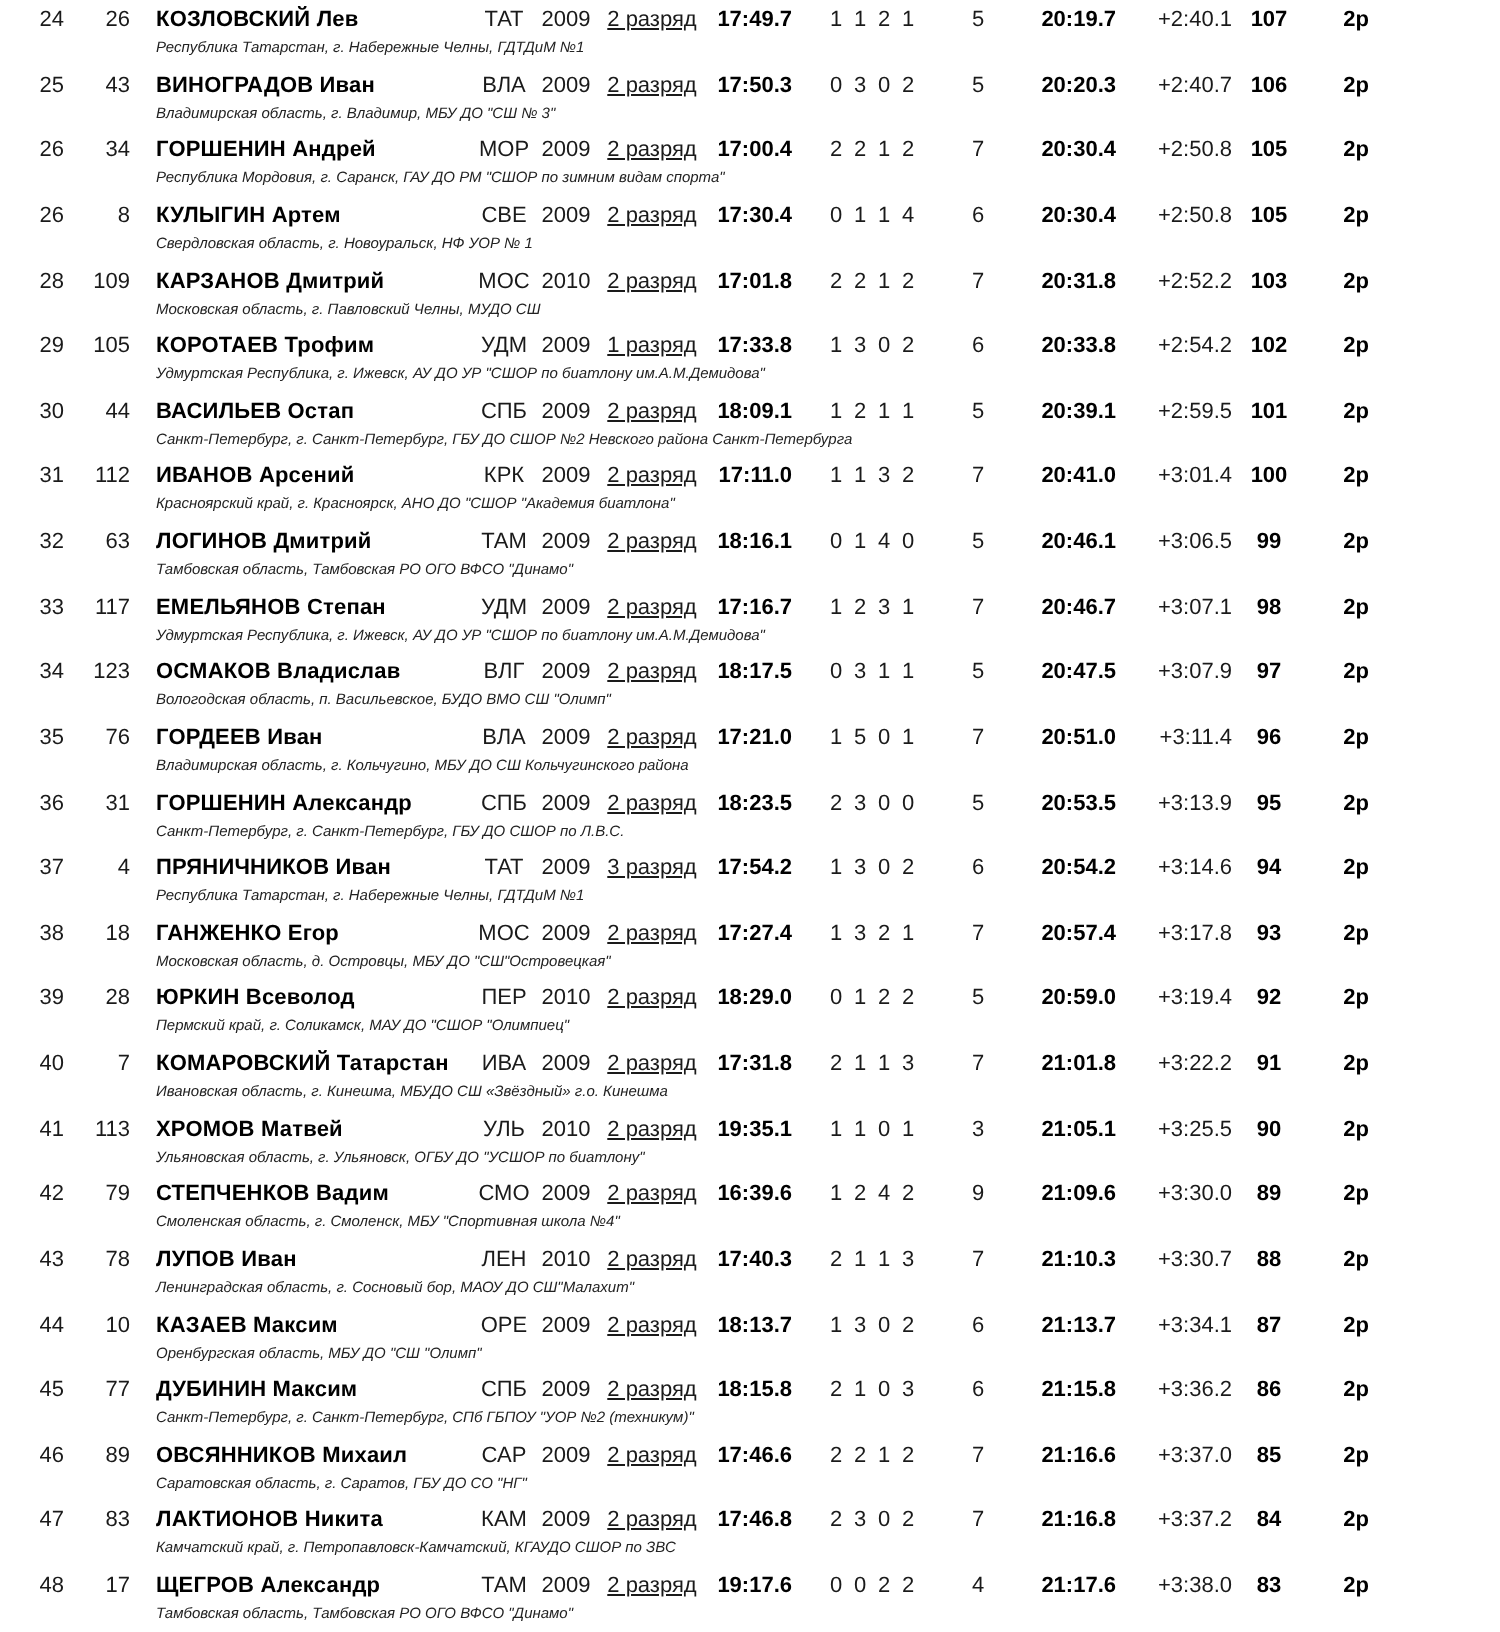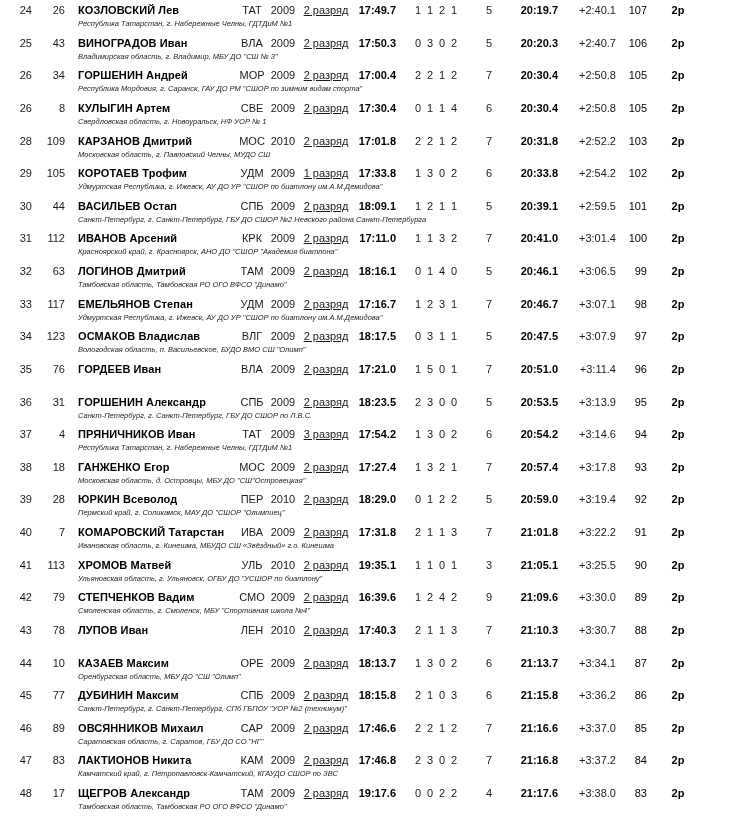--- a/index.html
+++ b/index.html
@@ -35,21 +35,21 @@
   .name    { padding-left: 10px; font-weight: bold; letter-spacing: 0.1px; }
   .region  { text-align: center; color: #1a1a1a; }
   .year    { text-align: center; color: #1a1a1a; }
   .category{ text-align: center; color: #1a1a1a; text-decoration: underline; }
   .ski     { text-align: right; padding-right: 4px; font-weight: bold; }
   .shooting{ display: flex; padding-left: 12px; color: #1a1a1a; }
   .shooting span { display: inline-block; width: 12px; text-align: center; }
   .penalty { text-align: center; color: #1a1a1a; }
   .result  { text-align: right; padding-right: 4px; font-weight: bold; }
   .gap     { text-align: right; padding-right: 6px; color: #1a1a1a; }
-  .points  { text-align: right; padding-right: 7px; font-weight: normal; }
+  .points  { text-align: center; padding-right: 7px; font-weight: bold; }
   .rank    { text-align: center; font-weight: bold; }
   .sub {
     margin-left: 78px;
     font-size: 7.5px;
     line-height: 11px;
     font-style: italic;
     color: #222222;
     white-space: nowrap;
     margin-top: 1px;
   }
@@ -336,20 +336,21 @@
         <span>5</span>
         <span>0</span>
         <span>1</span>
       </div>
       <div class="cell penalty">7</div>
       <div class="cell result">20:51.0</div>
       <div class="cell gap">+3:11.4</div>
       <div class="cell points">96</div>
       <div class="cell rank">2р</div>
     </div>
+    <div class="sub">Владимирская область, г. Кольчугино, МБУ ДО СШ Кольчугинского района</div>
   </div>
 
   <div class="entry">
     <div class="main">
       <div class="cell place">36</div>
       <div class="cell bib">31</div>
       <div class="cell name">ГОРШЕНИН Александр</div>
       <div class="cell region">СПБ</div>
       <div class="cell year">2009</div>
       <div class="cell category">2 разряд</div>
@@ -527,20 +528,21 @@
         <span>1</span>
         <span>1</span>
         <span>3</span>
       </div>
       <div class="cell penalty">7</div>
       <div class="cell result">21:10.3</div>
       <div class="cell gap">+3:30.7</div>
       <div class="cell points">88</div>
       <div class="cell rank">2р</div>
     </div>
+    <div class="sub">Ленинградская область, г. Сосновый бор, МАОУ ДО СШ"Малахит"</div>
   </div>
 
   <div class="entry">
     <div class="main">
       <div class="cell place">44</div>
       <div class="cell bib">10</div>
       <div class="cell name">КАЗАЕВ Максим</div>
       <div class="cell region">ОРЕ</div>
       <div class="cell year">2009</div>
       <div class="cell category">2 разряд</div>

